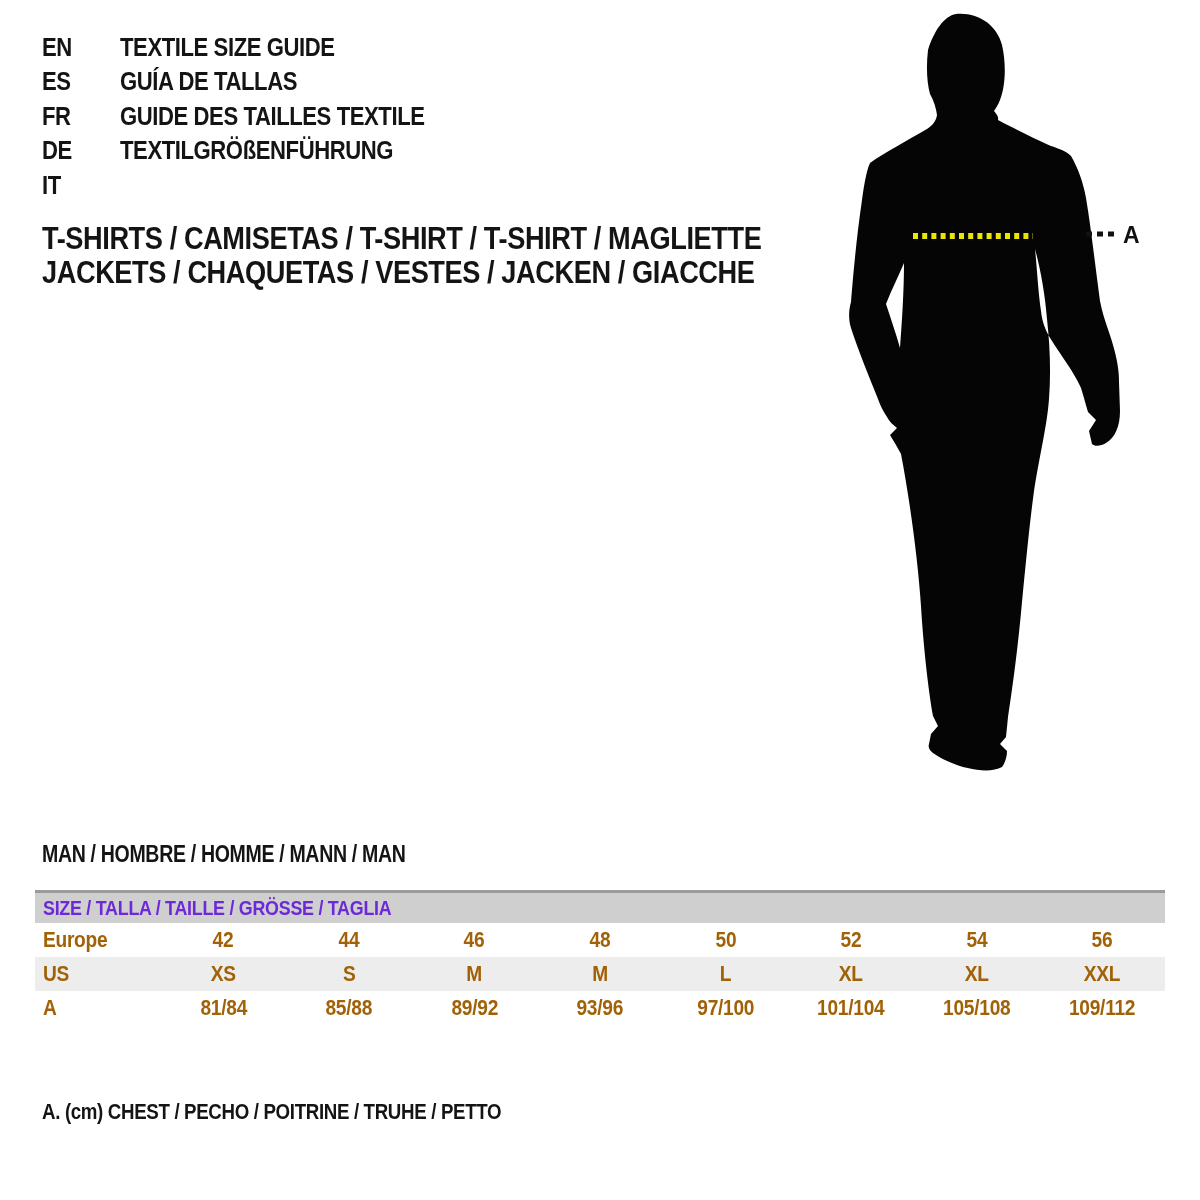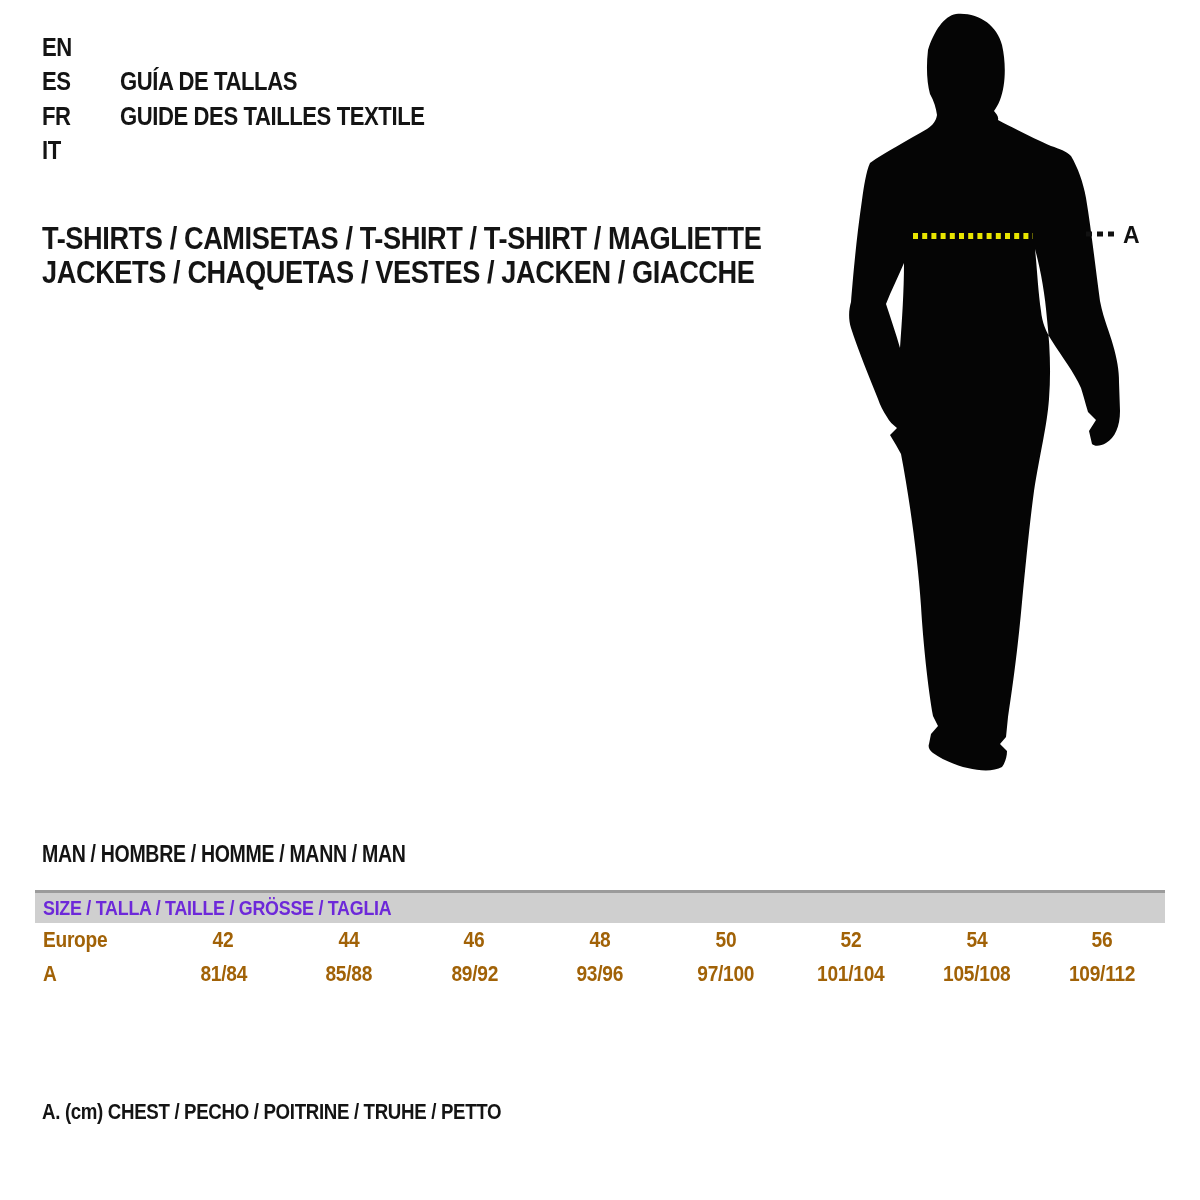--- a/index.html
+++ b/index.html
@@ -42,28 +42,33 @@
   .footnote{position:absolute;left:42px;top:1099px;font-weight:bold;font-size:22px;letter-spacing:-0.4px;}
 </style>
 </head>
 <body>
 
 <div class="canvas">
 
   <div class="lang-block">
     <div class="lang-row">
       <span class="lang-code"><span class="cx">EN</span></span>
+      <span><span class="cx">TEXTILE SIZE GUIDE</span></span>
     </div>
     <div class="lang-row">
       <span class="lang-code"><span class="cx">ES</span></span>
       <span><span class="cx">GUÍA DE TALLAS</span></span>
     </div>
     <div class="lang-row">
       <span class="lang-code"><span class="cx">FR</span></span>
       <span><span class="cx">GUIDE DES TAILLES TEXTILE</span></span>
+    </div>
+    <div class="lang-row">
+      <span class="lang-code"><span class="cx">DE</span></span>
+      <span><span class="cx">TEXTILGRÖßENFÜHRUNG</span></span>
     </div>
     <div class="lang-row">
       <span class="lang-code"><span class="cx">IT</span></span>
     </div>
   </div>
 
   <div class="cat-block">
     <div class="cat-line">
         <span class="cx">T-SHIRTS / CAMISETAS / T-SHIRT / T-SHIRT / MAGLIETTE</span>
       </div>
@@ -138,20 +143,31 @@
         <td class="row-label"><span class="cxc" style="transform-origin:0 50%">Europe</span></td>
         <td><span class="cxc">42</span></td>
         <td><span class="cxc">44</span></td>
         <td><span class="cxc">46</span></td>
         <td><span class="cxc">48</span></td>
         <td><span class="cxc">50</span></td>
         <td><span class="cxc">52</span></td>
         <td><span class="cxc">54</span></td>
         <td><span class="cxc">56</span></td>
       </tr>
+      <tr class="shaded">
+        <td class="row-label"><span class="cxc" style="transform-origin:0 50%">US</span></td>
+        <td><span class="cxc">XS</span></td>
+        <td><span class="cxc">S</span></td>
+        <td><span class="cxc">M</span></td>
+        <td><span class="cxc">M</span></td>
+        <td><span class="cxc">L</span></td>
+        <td><span class="cxc">XL</span></td>
+        <td><span class="cxc">XL</span></td>
+        <td><span class="cxc">XXL</span></td>
+      </tr>
       <tr>
         <td class="row-label"><span class="cxc" style="transform-origin:0 50%">A</span></td>
         <td><span class="cxc">81/84</span></td>
         <td><span class="cxc">85/88</span></td>
         <td><span class="cxc">89/92</span></td>
         <td><span class="cxc">93/96</span></td>
         <td><span class="cxc">97/100</span></td>
         <td><span class="cxc">101/104</span></td>
         <td><span class="cxc">105/108</span></td>
         <td><span class="cxc">109/112</span></td>

